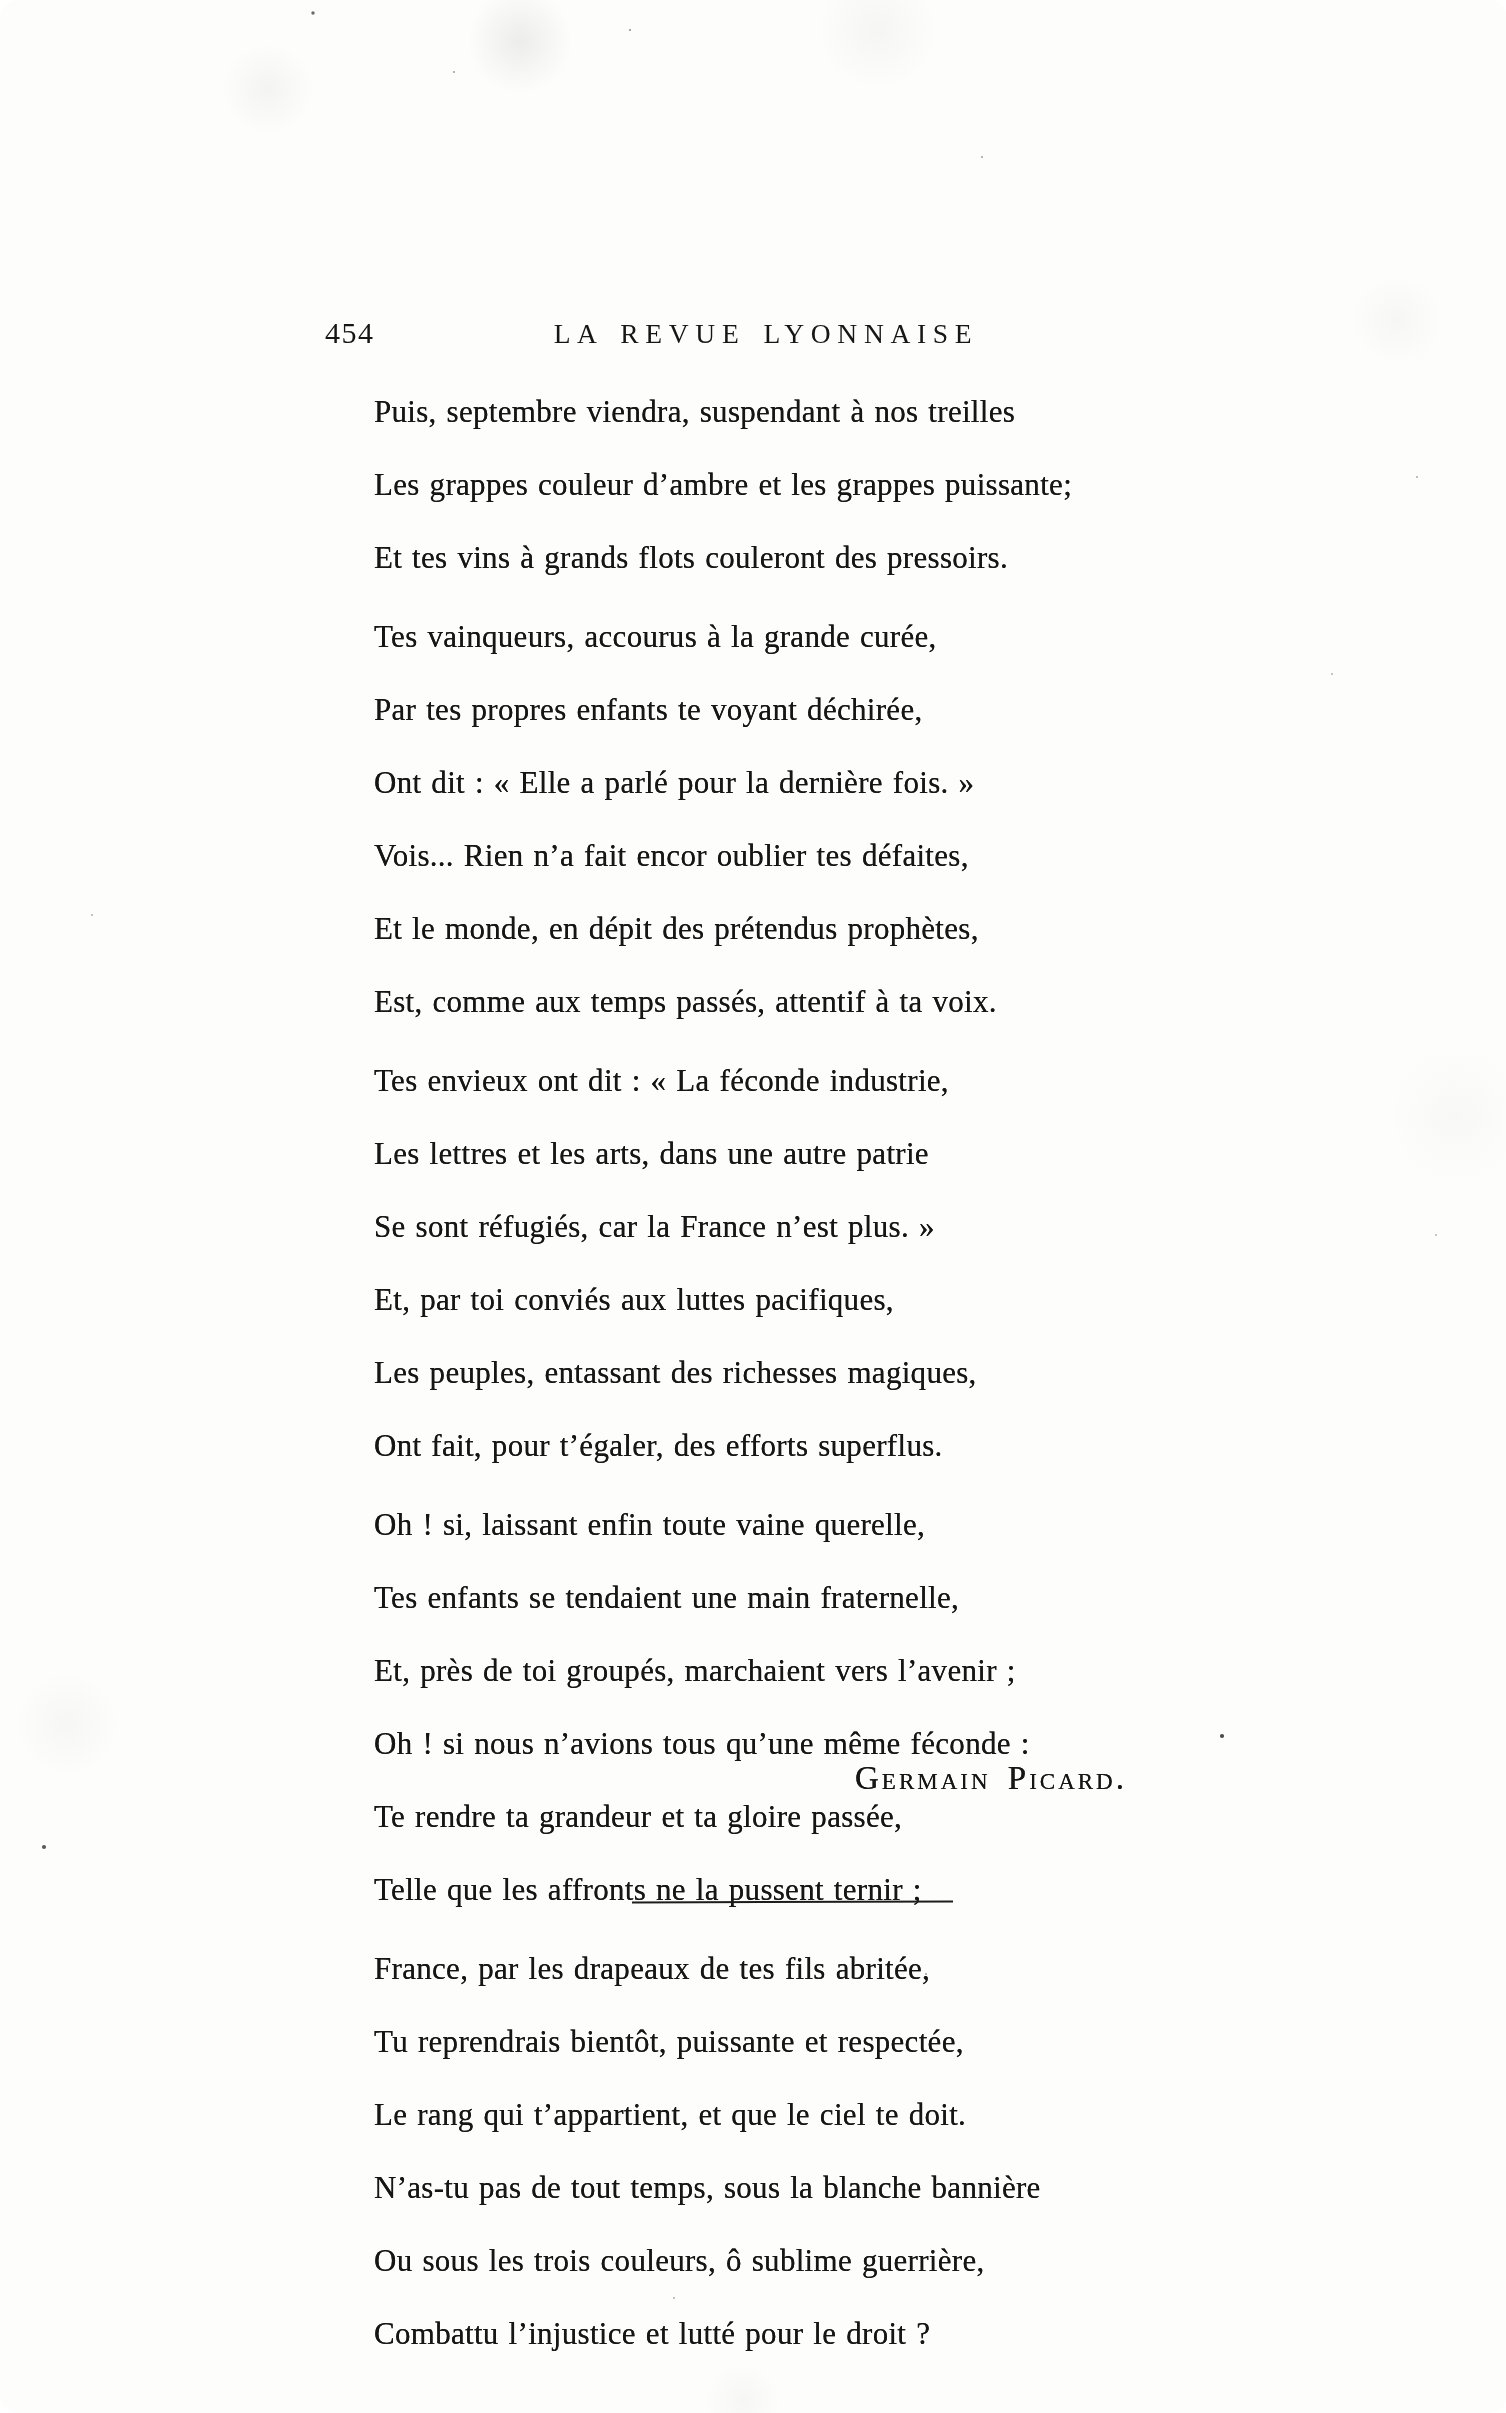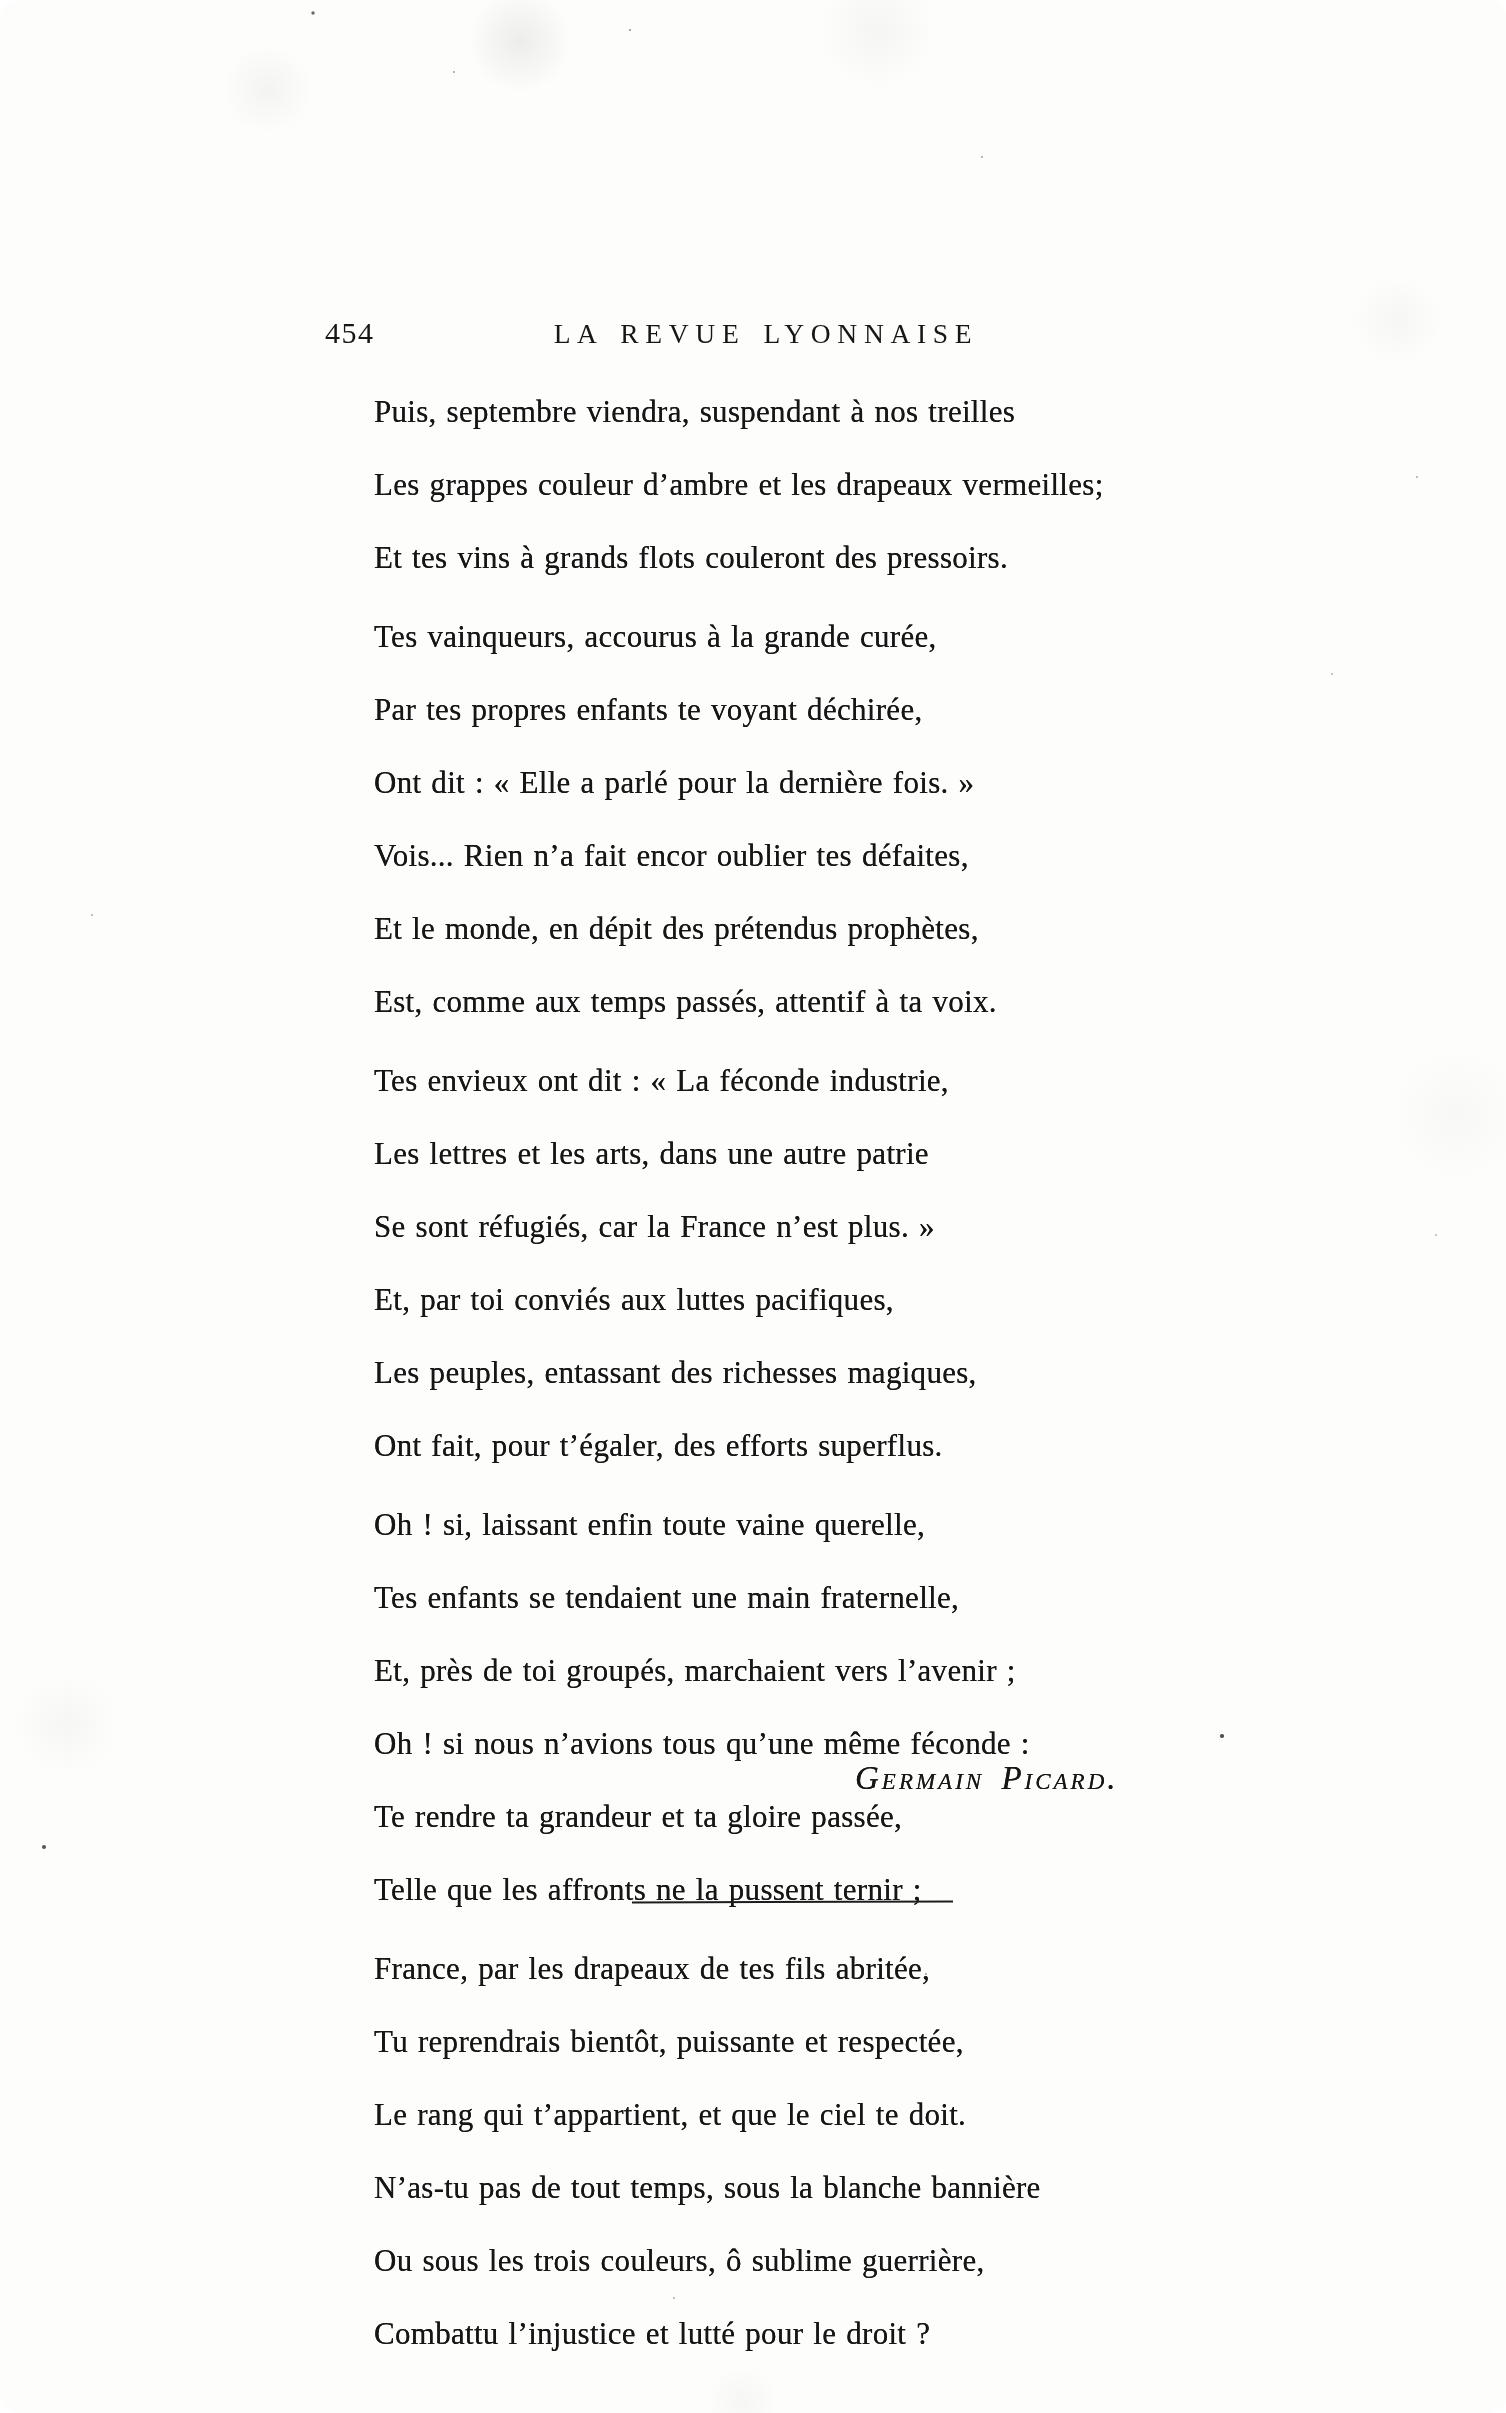--- a/index.html
+++ b/index.html
@@ -67,21 +67,20 @@
   .author-signature {
     position: absolute;
     left: 855px;
     top: 1760px;
     font-variant: small-caps;
     font-size: 33px;
     letter-spacing: 3px;
     word-spacing: 6px;
     white-space: nowrap;
     text-shadow: 0 0 0.4px rgba(0,0,0,0.85);
-    font-style: italic;
   }
   .end-divider {
     position: absolute;
     left: 632px;
     top: 1901px;
     width: 321px;
     height: 1.5px;
     background: #1d1d1d;
     transform: rotate(-0.15deg);
   }
@@ -114,21 +113,21 @@
 
 <div class="page">
 
   <div class="page-number">454</div>
 
   <div class="journal-title">LA REVUE LYONNAISE</div>
 
   <div class="poem">
       <div class="stanza">
         <div class="poem-line">Puis, septembre viendra, suspendant à nos treilles</div>
-        <div class="poem-line">Les grappes couleur d’ambre et les drapeaux vermeilles;</div>
+        <div class="poem-line">Les grappes couleur d’ambre et les grappes puissante;</div>
         <div class="poem-line">Et tes vins à grands flots couleront des pressoirs.</div>
       </div>
       <div class="stanza">
         <div class="poem-line">Tes vainqueurs, accourus à la grande curée,</div>
         <div class="poem-line">Par tes propres enfants te voyant déchirée,</div>
         <div class="poem-line">Ont dit : « Elle a parlé pour la dernière fois. »</div>
         <div class="poem-line">Vois... Rien n’a fait encor oublier tes défaites,</div>
         <div class="poem-line">Et le monde, en dépit des prétendus prophètes,</div>
         <div class="poem-line">Est, comme aux temps passés, attentif à ta voix.</div>
       </div>

